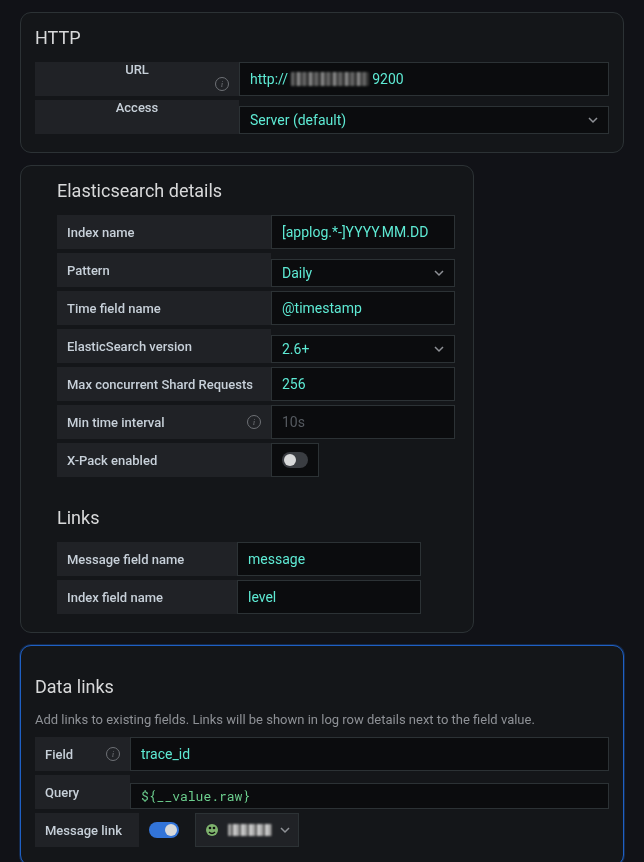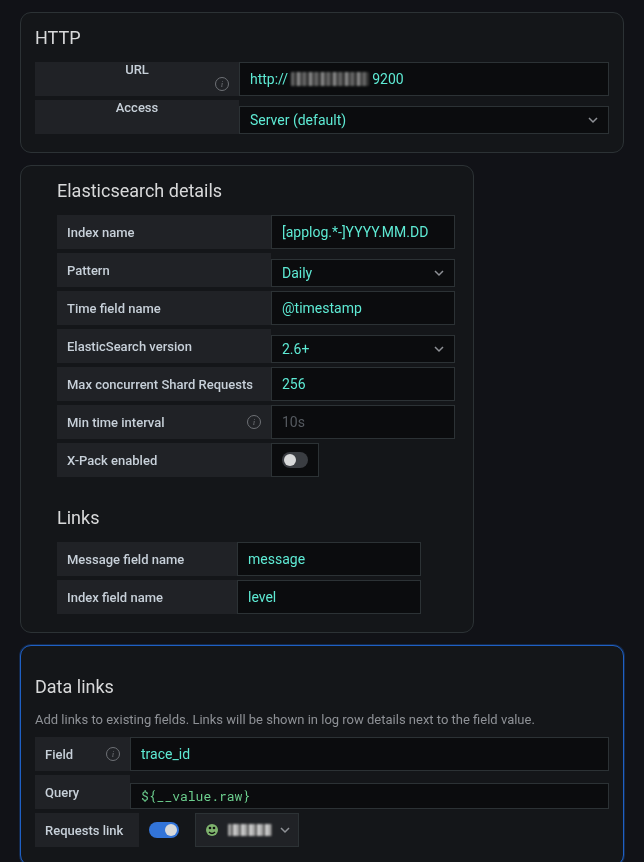--- a/index.html
+++ b/index.html
@@ -279,21 +279,21 @@
     </div>
     <div class="input">trace_id</div>
   </div>
 
   <div class="form-row">
     <div class="form-label label-w4">Query</div>
     <div class="input code">${__value.raw}</div>
   </div>
 
   <div class="form-row row-internal">
-    <div class="form-label label-w5">Requests link</div>
+    <div class="form-label label-w5">Message link</div>
     <div class="toggle-cell">
       <div class="toggle on">
           <div class="knob"></div>
         </div>
     </div>
     <div class="select-chip" style="height:34px;">
       <span class="chip-icon">
         <svg viewBox="0 0 16 16">
             <circle cx="8" cy="8" r="6" fill="#7eb26d"></circle>
             <circle cx="6" cy="6" r="1.3" fill="#111"></circle>

